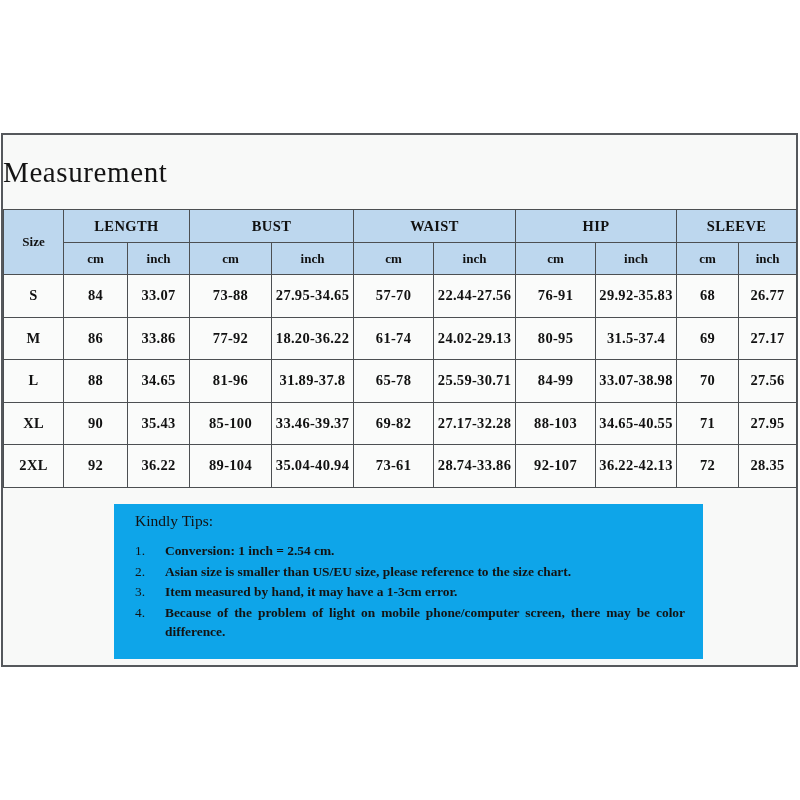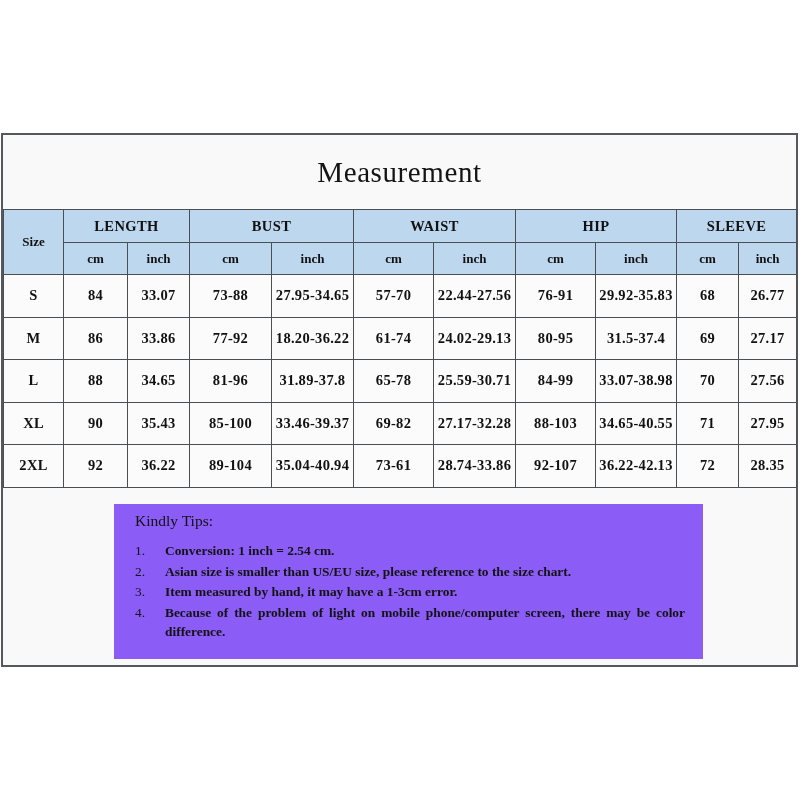--- a/index.html
+++ b/index.html
@@ -29,21 +29,21 @@
 
   
   #title-bar {
     position: absolute;
     left: 0;
     top: 0;
     width: 100%;
     height: 74px;
     display: flex;
     align-items: center;
-    justify-content: center;
+    justify-content: flex-start;
   }
   #title-text {
     font-size: 29px;
     color: #141414;
     letter-spacing: 0.6px;
     font-weight: 400;
   }
 
   
   #size-table {
@@ -101,21 +101,21 @@
   col.c-slv-cm{ width: 62px; }
   col.c-slv-in{ width: 58px; }
 
   
   #tips-block {
     position: absolute;
     left: 111px;
     top: 369px;
     width: 589px;
     height: 155px;
-    background: #8b5cf6;
+    background: #0ea5e9;
   }
   #tips-title {
     position: absolute;
     left: 21px;
     top: 8px;
     font-size: 15.5px;
     color: #121212;
   }
   #tips-list {
     position: absolute;

